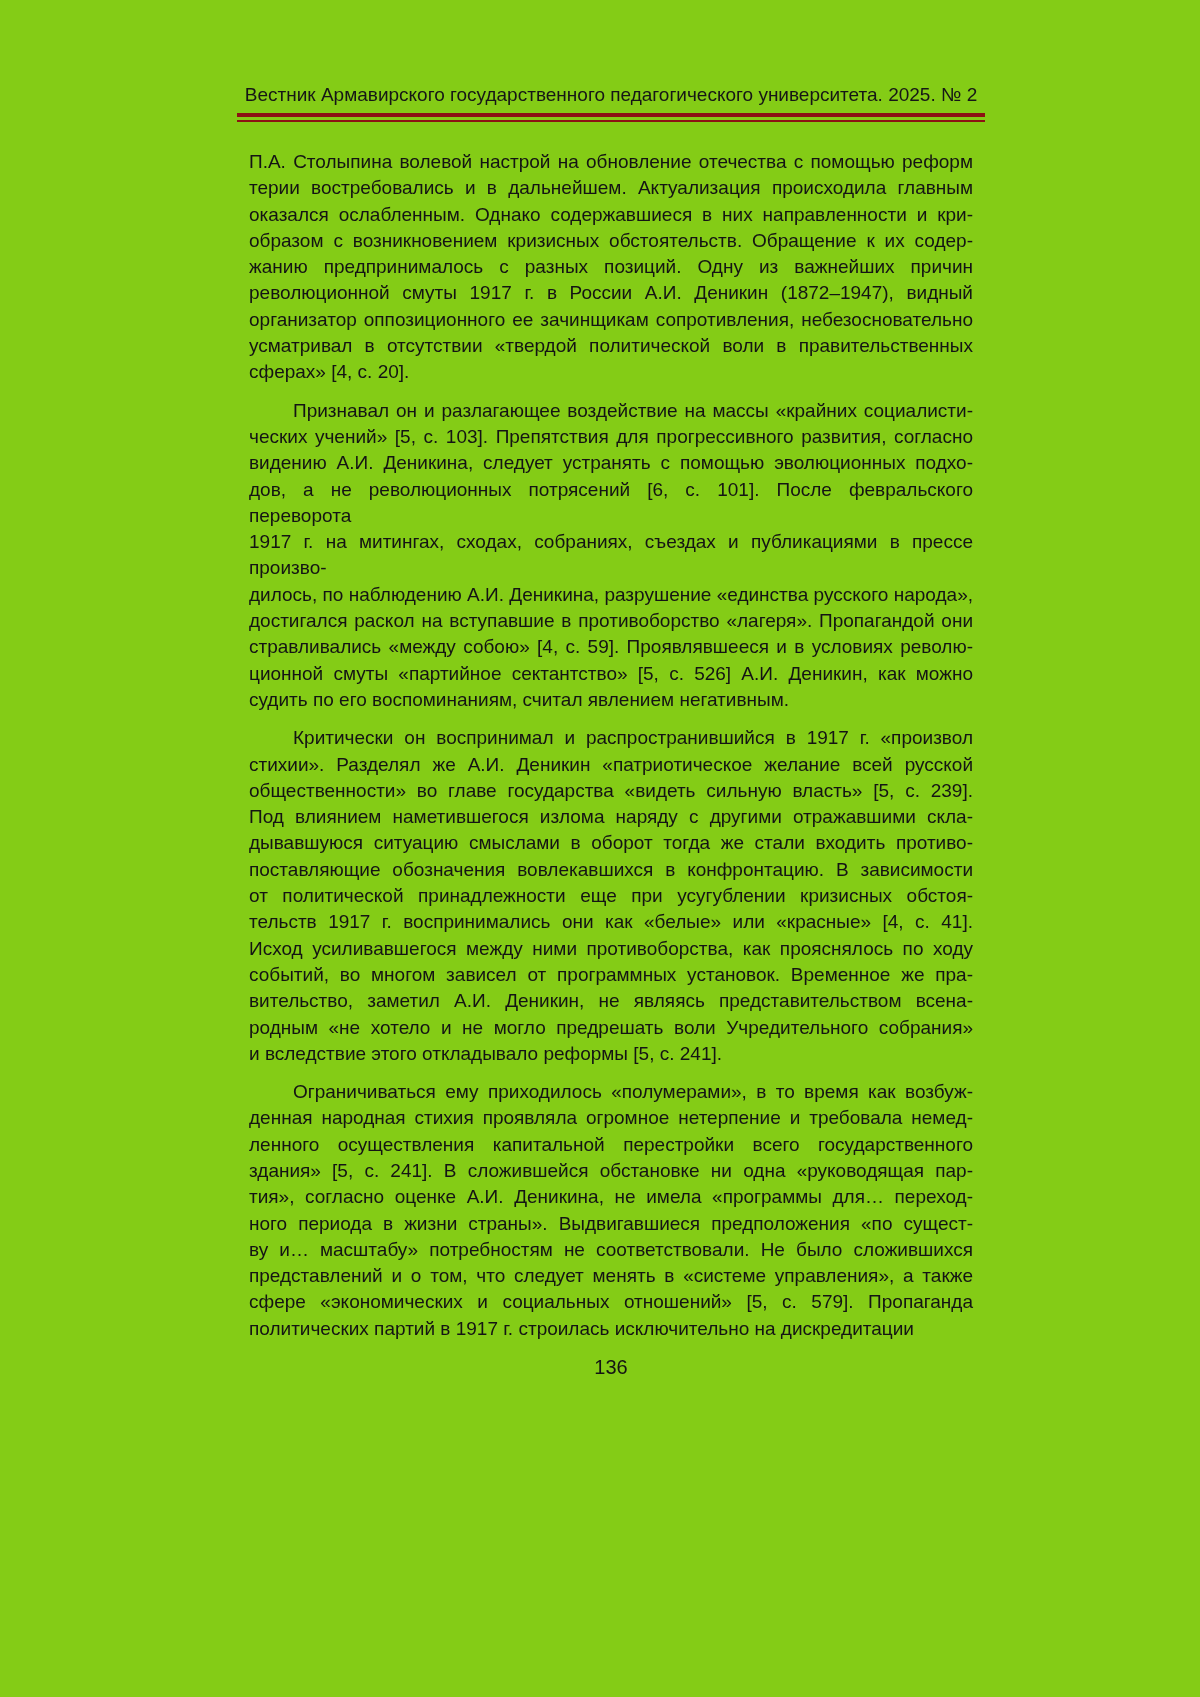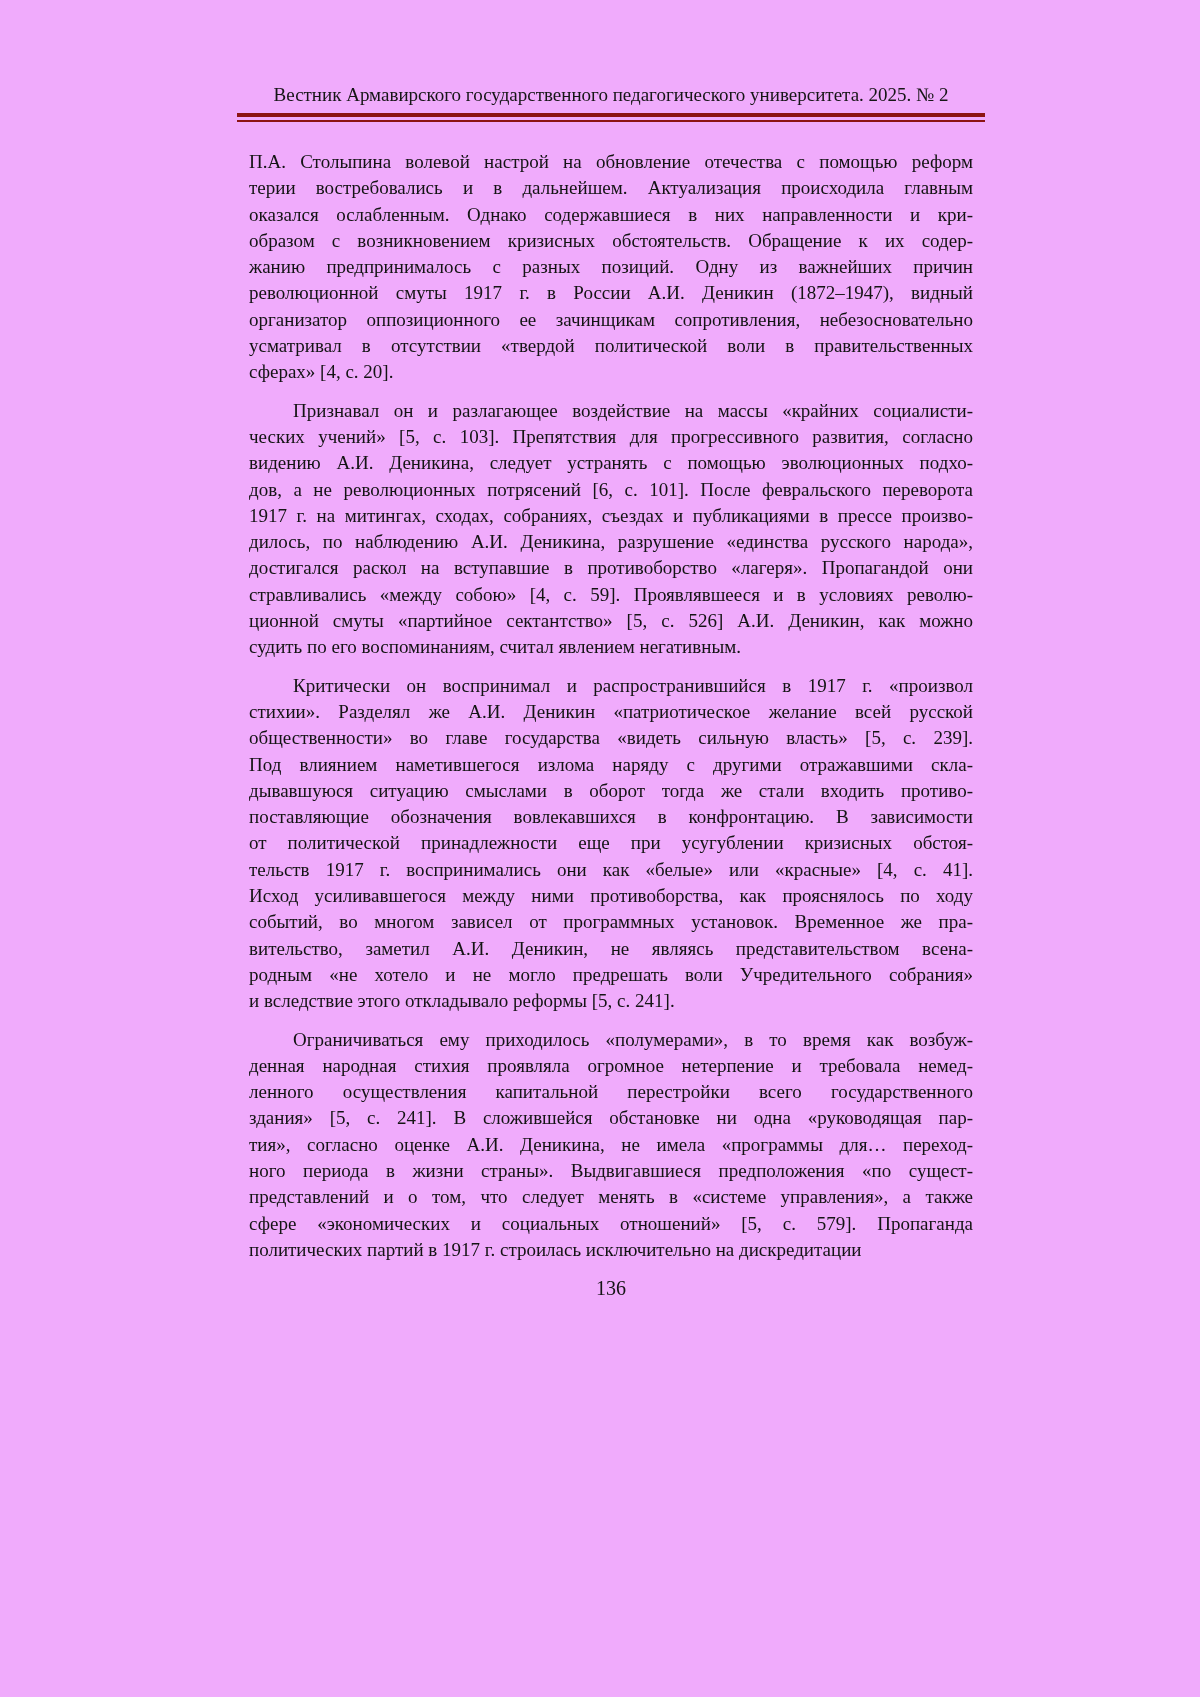--- a/index.html
+++ b/index.html
@@ -4,23 +4,23 @@
 <style>
   html, body {
     margin: 0;
     padding: 0;
     background: #e8e8e8;
   }
   .page {
     position: relative;
     width: 1200px;
     height: 1697px;
-    background: #f0abfc;
+    background: #84cc16;
     margin: 0 auto;
-    font-family: Liberation Serif, serif;
+    font-family: Liberation Sans, sans-serif;
     color: #141414;
     overflow: hidden;
   }
   .content {
     position: absolute;
     left: 237px;
     top: 84px;
     width: 748px;
   }
   .header-title {
@@ -109,20 +109,21 @@
           <div class="line">родным «не хотело и не могло предрешать воли Учредительного собрания»</div>
           <div class="line last">и вследствие этого откладывало реформы [5, с. 241].</div>
         </div>
         <div class="para">
           <div class="line indent">Ограничиваться ему приходилось «полумерами», в то время как возбуж-</div>
           <div class="line">денная народная стихия проявляла огромное нетерпение и требовала немед-</div>
           <div class="line">ленного осуществления капитальной перестройки всего государственного</div>
           <div class="line">здания» [5, с. 241]. В сложившейся обстановке ни одна «руководящая пар-</div>
           <div class="line">тия», согласно оценке А.И. Деникина, не имела «программы для… переход-</div>
           <div class="line">ного периода в жизни страны». Выдвигавшиеся предположения «по сущест-</div>
+          <div class="line">ву и… масштабу» потребностям не соответствовали. Не было сложившихся</div>
           <div class="line">представлений и о том, что следует менять в «системе управления», а также</div>
           <div class="line">сфере «экономических и социальных отношений» [5, с. 579]. Пропаганда</div>
           <div class="line last">политических партий в 1917 г. строилась исключительно на дискредитации</div>
         </div>
       </div>
     <div class="footer">136</div>
   </div>
 </div>
 
 </body></html>

